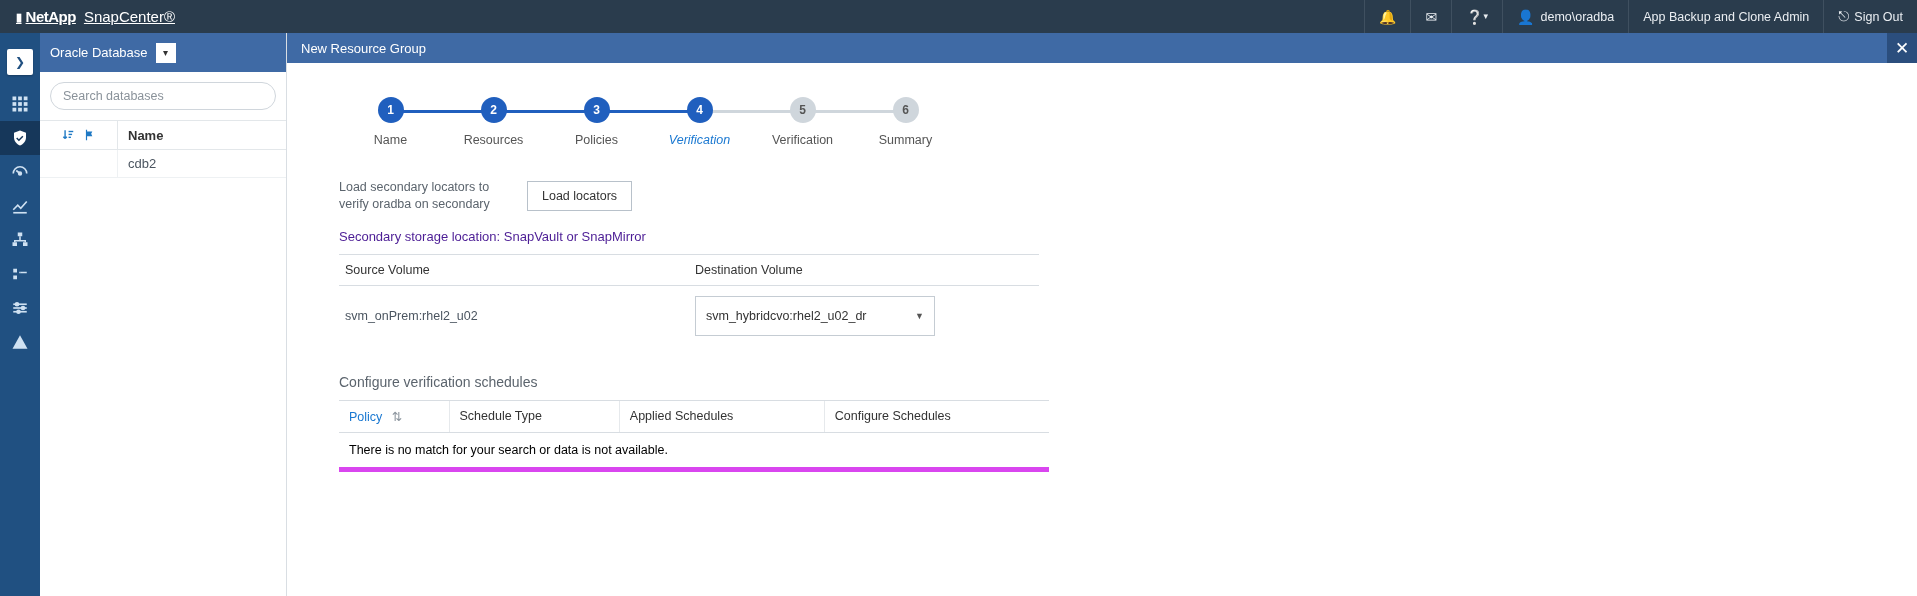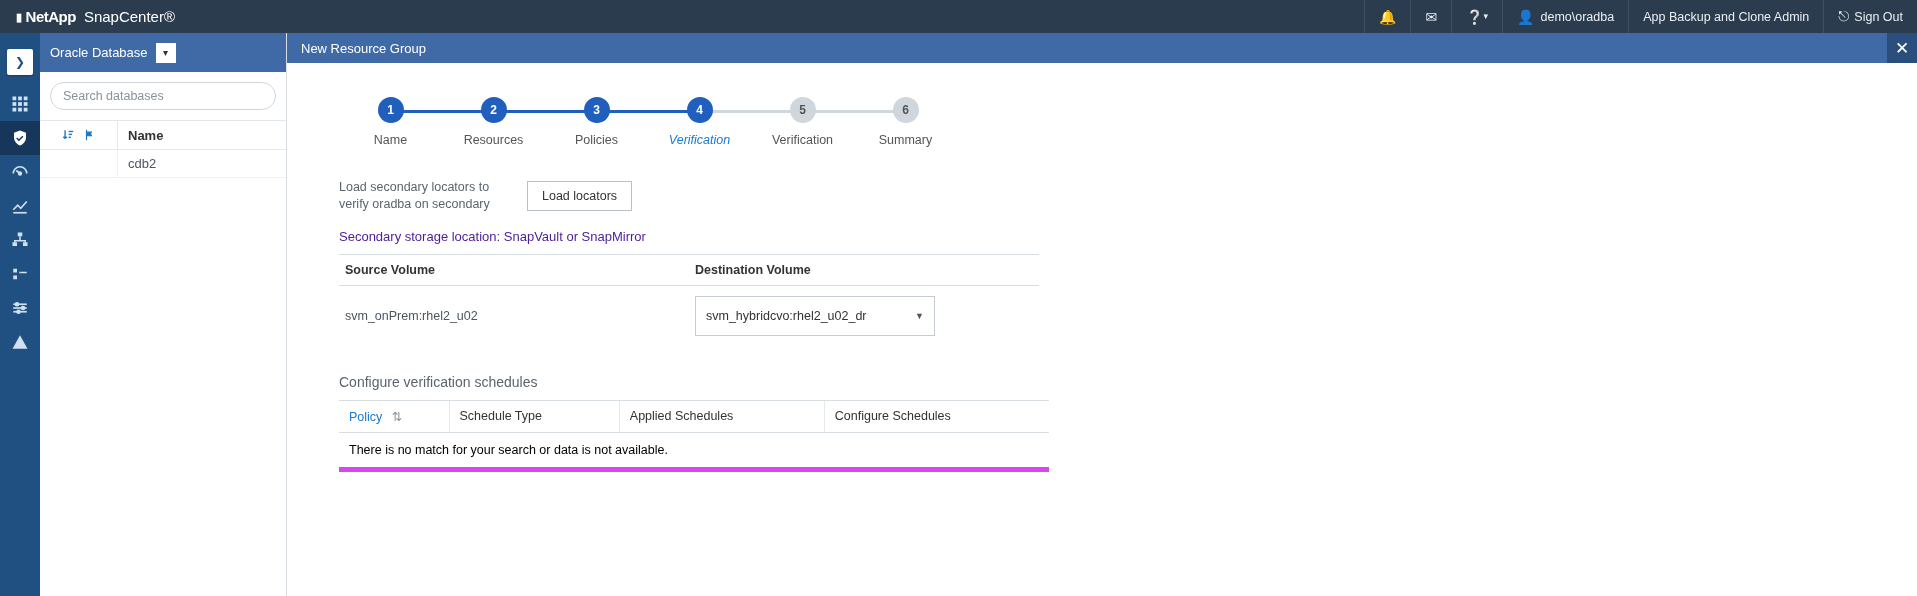--- a/index.html
+++ b/index.html
@@ -1,21 +1,21 @@
 <!DOCTYPE html>
 <html><head>
 <meta charset="utf-8">
 <style>
   * { box-sizing: border-box; margin: 0; padding: 0; }
   html, body { height: 100%; font-family: -apple-system, BlinkMacSystemFont, "Segoe UI", Arial, sans-serif; font-size: 13px; color: #333; background: #fff; }
   body { width: 1917px; height: 596px; overflow: hidden; display: flex; flex-direction: column; }
 
   
   .topbar { height: 33px; background: #2a3c4d; color: #fff; display: flex; align-items: center; }
-  .brand { display: flex; align-items: center; padding: 0 10px 0 16px; font-weight: 600; font-size: 15px; }
+  .brand { display: flex; align-items: center; padding: 0 10px 0 16px; font-weight: 600; font-size: 15px; text-decoration: underline; }
   .brand .logo { font-weight: 800; letter-spacing: -0.5px; margin-right: 8px; }
   .brand .logo::before { content: "▮"; font-size: 11px; margin-right: 4px; position:relative; top:-1px;}
   .brand .product { font-weight: 400; font-size: 15px; }
   .top-spacer { flex: 1; }
   .top-item { height: 33px; display: flex; align-items: center; padding: 0 14px; border-left: 1px solid #3f5060; color: #eaeef2; font-size: 12.5px; cursor: pointer; }
   .top-item .glyph { font-size: 14px; }
   .caret-down::after { content: " ▾"; font-size: 9px; position: relative; top: -1px; }
 
   
   .shell { flex: 1; display: flex; min-height: 0; }
@@ -62,21 +62,21 @@
   .step .label { margin-top: 10px; font-size:12.5px; color:#555; }
   .step.active .label { color:#1a78d1;font-style:italic; }
 
   .content-pad { padding: 22px 0 0 52px; width: 820px; }
   .sec-row { display:flex; align-items:center; gap: 28px; margin-bottom: 16px; }
   .sec-text { color:#5b646d; font-size:12.5px; line-height:1.35; max-width: 160px; }
   .btn-outline { border:1px solid #b8c1ca; background:#fff; padding: 7px 14px; font-size:12.5px; color:#333; cursor:pointer; }
   .sec-title { color:#4c1d95; font-size:13px; margin: 6px 0 10px; }
 
   table.tbl { width: 700px; border-collapse:collapse; font-size:12.5px; }
-  table.tbl th { text-align:left; font-weight:700; color:#333; border-top:1px solid #d8dde2; border-bottom:1px solid #d8dde2; padding:8px 6px; }
+  table.tbl th { text-align:left; font-weight:400; color:#333; border-top:1px solid #d8dde2; border-bottom:1px solid #d8dde2; padding:8px 6px; }
   table.tbl td { padding:10px 6px; color:#4b5560; vertical-align:middle; }
   .select-ish { width: 240px; height: 40px; border:1px solid #c5ccd3; display:flex; align-items:center; justify-content:space-between; padding:0 10px; font-size:12.5px; color:#333; cursor:pointer; background:#fff; }
   .select-ish .arrow { font-size:9px; color:#555; }
 
   .subhead { color:#5b646d; font-size:14px; margin: 28px 0 10px; }
   table.sched { width: 710px; border-collapse:collapse; font-size:12.5px; }
   table.sched th { text-align:left; font-weight:400; color:#333; border-top:1px solid #d8dde2; border-bottom:1px solid #d8dde2; padding:8px 10px; }
   table.sched th:first-child .hdr-link { color:#1a78d1; cursor:pointer; }
   table.sched th .sort { color:#8b949d; margin-left:6px; }
   table.sched td.empty { padding:10px; color:#000000; border-bottom:5px solid #d946ef; }

